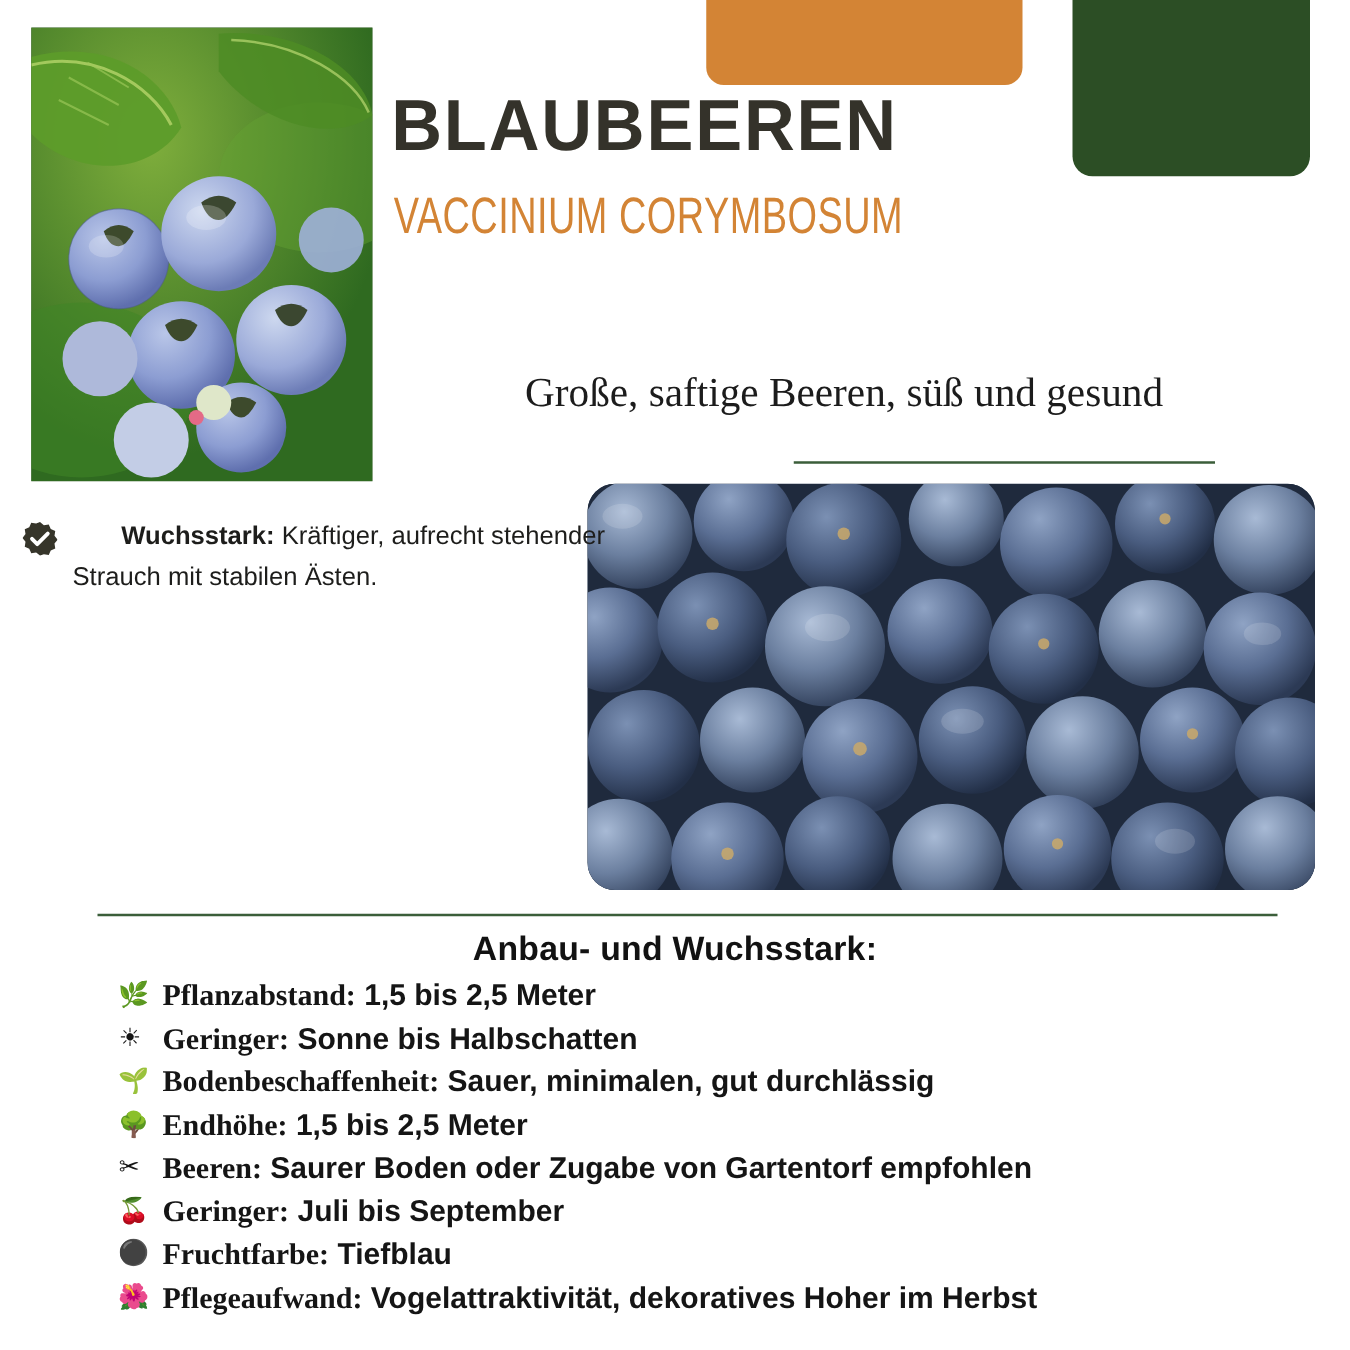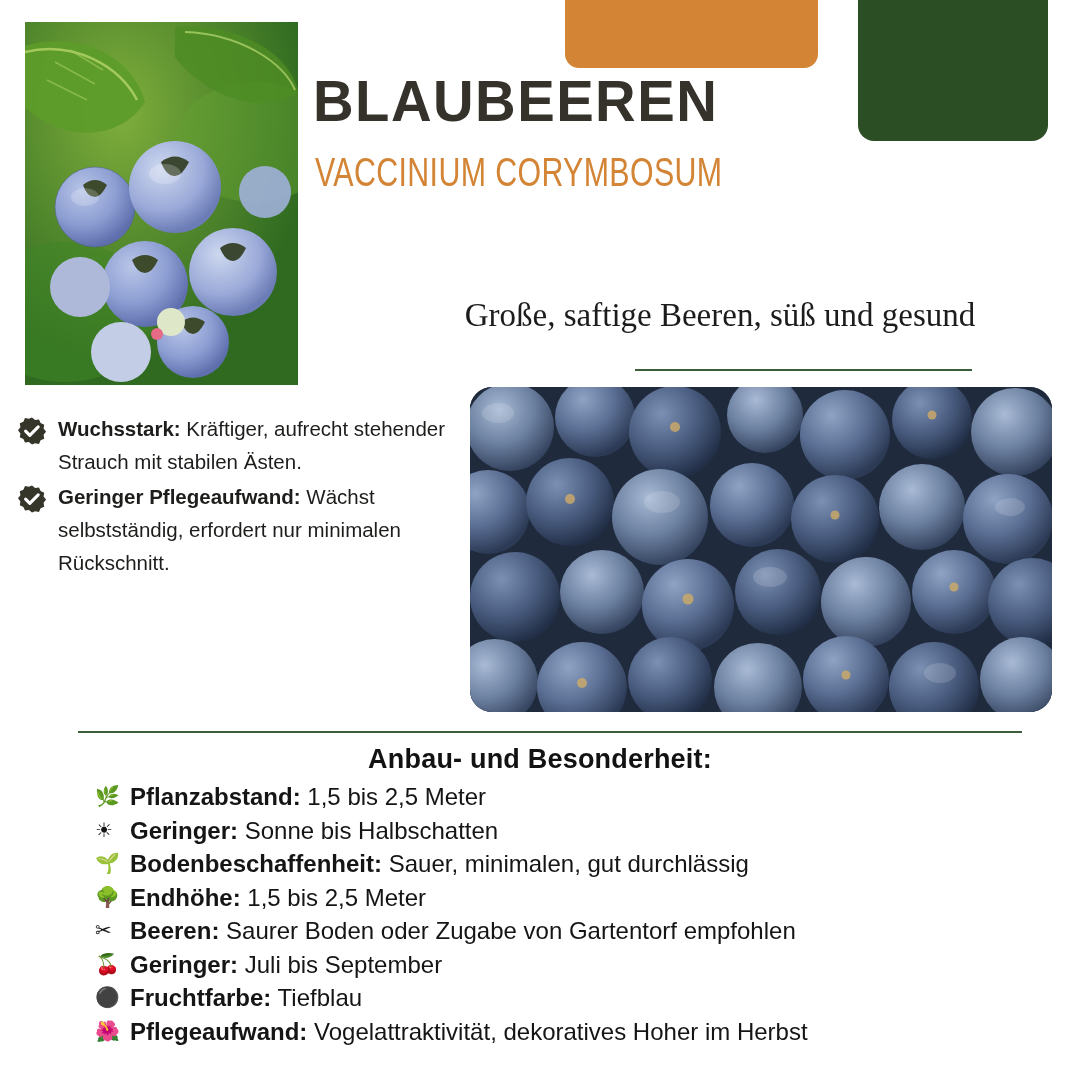--- a/index.html
+++ b/index.html
@@ -40,21 +40,21 @@
     position:absolute;left:315px;top:152px;
     font-size:41px;line-height:1;font-weight:normal;
     letter-spacing:0.5px;color:#d38435;
     font-family:"Liberation Sans Narrow","Liberation Sans", sans-serif;
     transform:scaleX(0.74);transform-origin:left top;
   }
 
   
   .tagline{
     position:absolute;left:420px;top:296px;width:600px;
-    text-align:center;
+    text-align:left;
     font-family:"Liberation Serif", serif;
     font-size:33px;line-height:1.2;color:#1c1c1c;
   }
   .tagline-rule{
     position:absolute;left:635px;top:369px;width:337px;height:2px;
     background:#3b5e3a;
   }
 
   
   .photo-right{
@@ -68,21 +68,21 @@
     position:absolute;left:18px;top:412px;width:468px;
   }
   .benefit{
     display:block;position:relative;padding-left:40px;
     margin-bottom:2px;
     font-size:20.5px;line-height:33px;color:#1d1d1b;
   }
   .benefit .badge{
     position:absolute;left:0;top:5px;width:28px;height:28px;
   }
-  .benefit b{font-weight:bold;}
+  .benefit b{font-weight:bold;margin-left:39px;}
   .benefit .rest{font-weight:normal;}
 
   
   .tips-rule{
     position:absolute;left:78px;top:731px;width:944px;height:2px;
     background:#3b5e3a;
   }
 
   
   .tips-heading{
@@ -95,22 +95,22 @@
   }
   .tip{
     position:relative;padding-left:35px;
     font-size:24px;line-height:33.5px;color:#151515;
     margin-bottom:0px;white-space:nowrap;
   }
   .tip .tip-icon{
     position:absolute;left:0;top:0;width:28px;
     font-size:20px;line-height:33.5px;text-align:left;
   }
-  .tip b{font-weight:bold;}
-  .tip .val{font-weight:normal;}
+  .tip b{font-weight:bold;font-family:Liberation Serif, serif;}
+  .tip .val{font-weight:bold;}
 </style>
 </head>
 <body>
 
 <div class="deco-orange"></div>
 <div class="deco-green"></div>
 
 <div class="photo-left">
   <svg viewBox="0 0 273 363" preserveAspectRatio="none" aria-hidden="true">
     <defs>
@@ -239,33 +239,24 @@
 <div class="benefits">
   <div class="benefit">
     <span class="badge">
       <svg viewBox="0 0 28 28">
           <path d="M14 0.6l3.1 2.5 3.9-.6 1.6 3.6 3.6 1.6-.6 3.9 2.5 3.1-2.5 3.1.6 3.9-3.6 1.6-1.6 3.6-3.9-.6L14 27.4l-3.1-2.5-3.9.6-1.6-3.6-3.6-1.6.6-3.9L0 13.3l2.4-3.1-.6-3.9 3.6-1.6L7 1.1l3.9.6z" fill="#36352a"></path>
           <path d="M7.6 14.1l4.2 4.2 8.4-8.4" fill="none" stroke="#ffffff" stroke-width="3.1" stroke-linecap="round" stroke-linejoin="round"></path>
         </svg>
     </span>
     <b>Wuchsstark:</b><span class="rest"> Kräftiger, aufrecht stehender Strauch mit stabilen Ästen.</span>
   </div>
-  <div class="benefit">
-    <span class="badge">
-      <svg viewBox="0 0 28 28">
-          <path d="M14 0.6l3.1 2.5 3.9-.6 1.6 3.6 3.6 1.6-.6 3.9 2.5 3.1-2.5 3.1.6 3.9-3.6 1.6-1.6 3.6-3.9-.6L14 27.4l-3.1-2.5-3.9.6-1.6-3.6-3.6-1.6.6-3.9L0 13.3l2.4-3.1-.6-3.9 3.6-1.6L7 1.1l3.9.6z" fill="#36352a"></path>
-          <path d="M7.6 14.1l4.2 4.2 8.4-8.4" fill="none" stroke="#ffffff" stroke-width="3.1" stroke-linecap="round" stroke-linejoin="round"></path>
-        </svg>
-    </span>
-    <b>Geringer Pflegeaufwand:</b><span class="rest"> Wächst selbstständig, erfordert nur minimalen Rückschnitt.</span>
-  </div>
 </div>
 
 <div class="tips-rule"></div>
-<div class="tips-heading">Anbau- und Besonderheit:</div>
+<div class="tips-heading">Anbau- und Wuchsstark:</div>
 
 <div class="tips-list">
   <div class="tip">
     <span class="tip-icon">🌿</span>
     <b>Pflanzabstand:</b><span class="val"> 1,5 bis 2,5 Meter</span>
   </div>
   <div class="tip">
     <span class="tip-icon">☀</span>
     <b>Geringer:</b><span class="val"> Sonne bis Halbschatten</span>
   </div>

